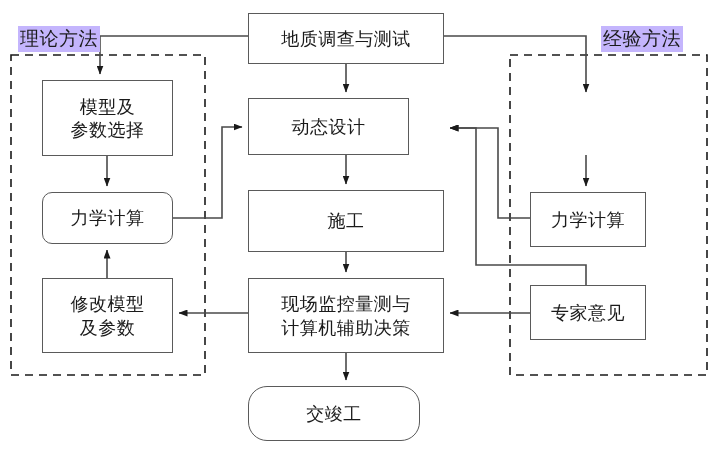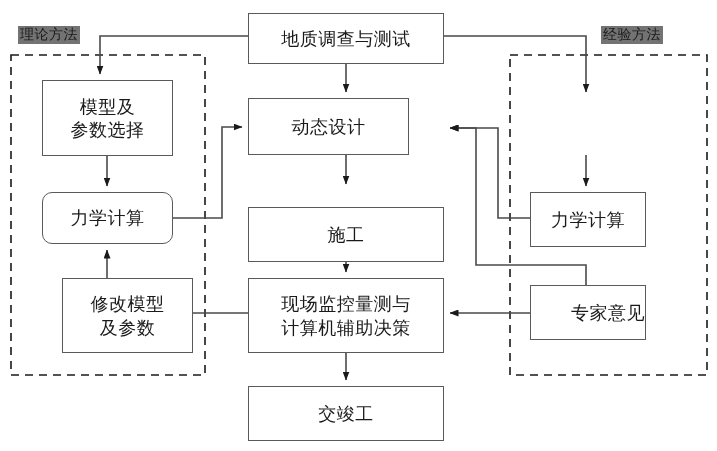--- a/index.html
+++ b/index.html
@@ -36,26 +36,26 @@
     line-height: 1.28;
     letter-spacing: 0.5px;
     z-index: 3;
   }
   .node span {
     display: block;
     white-space: pre-line;
   }
   .group-label {
     position: absolute;
-    font-size: 14px;
+    font-size: 19px;
     color: #1a1a1a;
     letter-spacing: 0.5px;
     white-space: nowrap;
     z-index: 4;
-    background: #737373;
+    background: #c4b5fd;
     padding: 0 2px;
   }
 </style>
 </head>
 <body>
 
 <div id="canvas">
 
   <svg class="layer" viewBox="0 0 717 451">
     <defs>
@@ -118,39 +118,39 @@
 
   <div class="node" style="left:248px; top:98px; width:161px; height:57px;text-align:center;">
     <span>动态设计</span>
   </div>
 
 
   <div class="node" style="left:42px; top:192px; width:131px; height:52px;border-radius:10px;">
     <span>力学计算</span>
   </div>
 
-  <div class="node" style="left:248px; top:207px; width:196px; height:55px;">
+  <div class="node" style="left:248px; top:190px; width:196px; height:62px;">
     <span>施工</span>
   </div>
 
   <div class="node" style="left:530px; top:192px; width:116px; height:55px;">
     <span>力学计算</span>
   </div>
 
-  <div class="node" style="left:42px; top:278px; width:131px; height:75px;margin-left:20px;">
+  <div class="node" style="left:42px; top:278px; width:131px; height:75px;">
     <span>修改模型
 及参数</span>
   </div>
 
   <div class="node" style="left:248px; top:278px; width:196px; height:75px;align-items:center;">
     <span>现场监控量测与
 计算机辅助决策</span>
   </div>
 
-  <div class="node" style="left:530px; top:285px; width:116px; height:55px;justify-content:flex-end;">
+  <div class="node" style="left:530px; top:285px; width:116px; height:55px;">
     <span>专家意见</span>
   </div>
 
-  <div class="node" style="left:248px; top:386px; width:196px; height:55px;">
+  <div class="node" style="left:248px; top:386px; width:172px; height:55px;border-radius:19px;">
     <span>交竣工</span>
   </div>
 
 </div>
 
 </body></html>

